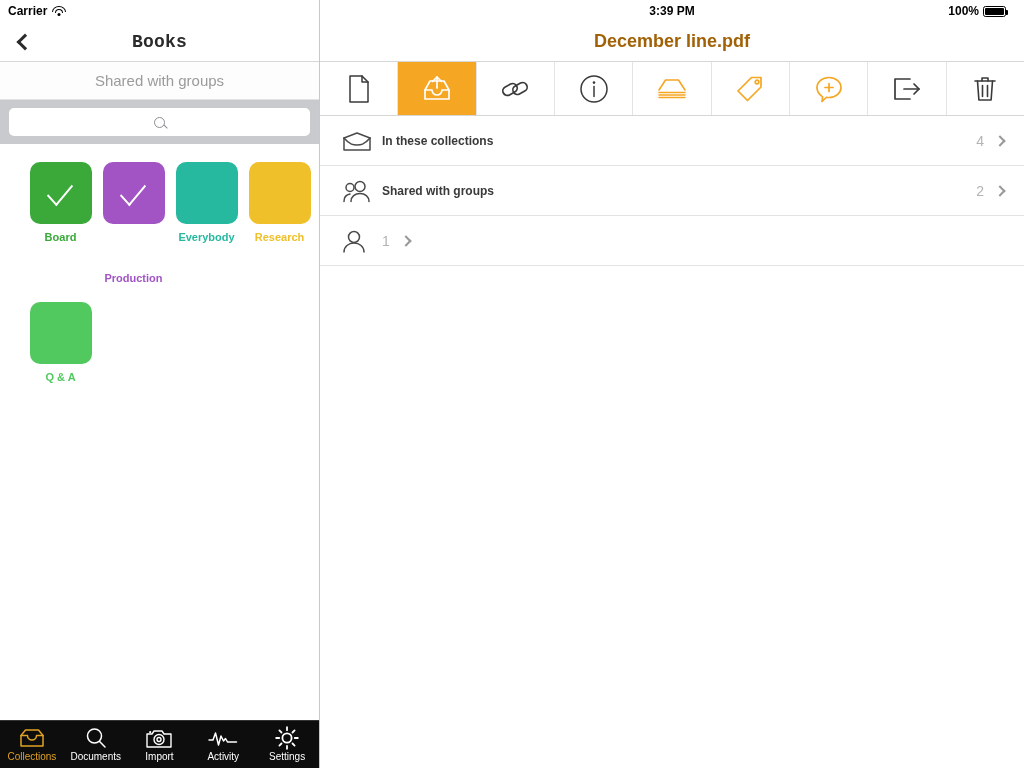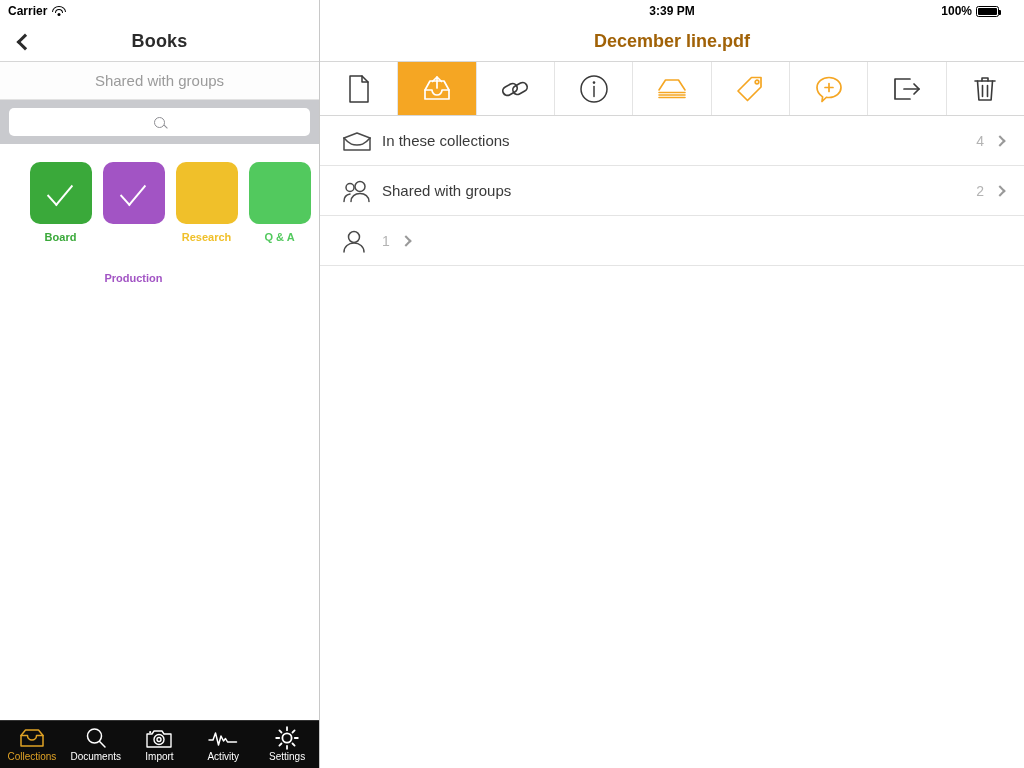--- a/index.html
+++ b/index.html
@@ -34,21 +34,21 @@
   .wifi-ico i:nth-child(3){
     width:3px; height:3px; top:7px; border-radius:50%;
     background:#000; border:none;
   }
 
   .nav-header {
     height:40px; flex:0 0 40px; position:relative;
     display:flex; align-items:center; justify-content:center;
     border-bottom:1px solid #d6d6d6; background:#fff;
   }
-  .nav-title { font-size:18px; color:#2b2b2b; font-weight:bold; letter-spacing:.2px; }
+  .nav-title { font-size:18px; color:#2b2b2b; font-weight:bold; letter-spacing:.2px;font-family:Liberation Mono, monospace; }
   .back-btn {
     position:absolute; left:8px; top:0; height:40px; width:34px;
     display:flex; align-items:center; justify-content:center; cursor:pointer;
   }
   .chev-back {
     width:12px; height:12px;
     border-left:3px solid #2b2b2b; border-bottom:3px solid #2b2b2b;
     transform:rotate(45deg); display:block;
   }
 
@@ -118,21 +118,21 @@
   .tab-ico svg { display:block; }
 
   
   #right-panel { flex:1; height:768px; display:flex; flex-direction:column; background:#fff; }
   .r-statusbar {
     height:22px; flex:0 0 22px; position:relative;
     display:flex; align-items:center; justify-content:center;
     font-size:12px; font-weight:bold; color:#000;
   }
   .r-statusbar .batt-group {
-    position:absolute; right:25px; top:0; height:22px;
+    position:absolute; right:18px; top:0; height:22px;
     display:flex; align-items:center; gap:4px;
   }
   .batt {
     width:23px; height:11px; border:1px solid #000; border-radius:2.5px;
     position:relative; padding:1px;
   }
   .batt:after {
     content:""; position:absolute; right:-3px; top:3px;
     width:2px; height:5px; background:#000; border-radius:0 1px 1px 0;
   }
@@ -156,21 +156,21 @@
   .tb-btn:last-child { border-right:none; }
   .tb-btn.active { background:#f5a623; }
   .tb-btn svg { display:block; }
 
   .list { display:flex; flex-direction:column; }
   .list-row {
     height:50px; display:flex; align-items:center;
     padding:0 20px 0 22px; border-bottom:1px solid #e4e4e4; cursor:pointer;
   }
   .row-ico { width:40px; flex:0 0 40px; display:flex; align-items:center; }
-  .row-label { flex:1; font-size:15px; color:#3a3a3a; font-weight:normal; }
+  .row-label { flex:1; font-size:12px; color:#3a3a3a; font-weight:bold; }
   .row-count { font-size:14px; color:#b3b3b3; margin-right:12px; }
   .chev-r {
     width:8px; height:8px; border-top:2px solid #999;
     border-right:2px solid #999; transform:rotate(45deg);
   }
   .filler { flex:1; background:#fff; }
 </style>
 </head>
 <body>
 
@@ -212,20 +212,24 @@
           </div>
           <div class="tile-label" style="color: rgb(58, 169, 58);">Board</div>
         </div>
         <div class="tile-cell">
           <div class="tile" style="background: rgb(162, 84, 196);">
             <div class="check"></div>
           </div>
           <div class="tile-label" style="color: rgb(162, 84, 196); margin-top: 48px;">Production</div>
         </div>
         <div class="tile-cell">
+          <div class="tile" style="background: rgb(38, 185, 160);"></div>
+          <div class="tile-label" style="color: rgb(38, 185, 160);">Everybody</div>
+        </div>
+        <div class="tile-cell">
           <div class="tile" style="background: rgb(240, 192, 42);"></div>
           <div class="tile-label" style="color: rgb(240, 192, 42);">Research</div>
         </div>
         <div class="tile-cell">
           <div class="tile" style="background: rgb(82, 201, 94);"></div>
           <div class="tile-label" style="color: rgb(82, 201, 94);">Q &amp; A</div>
         </div>
       </div>
 
     <div class="tabbar" id="tabbar">

